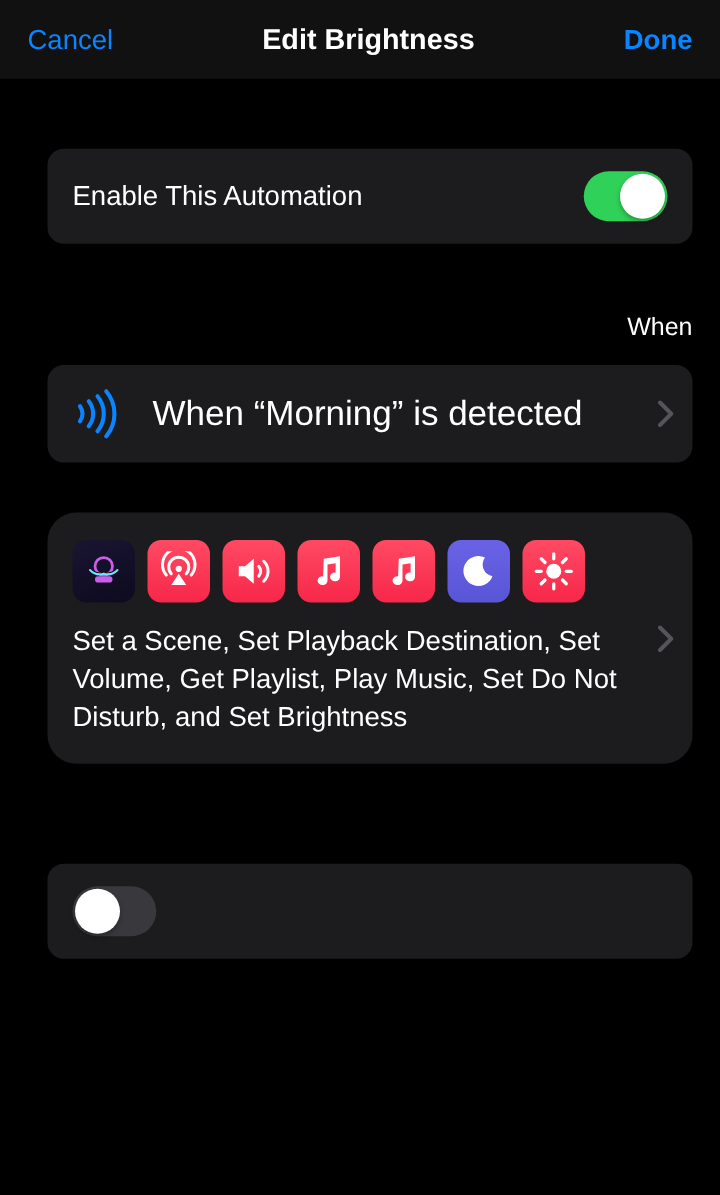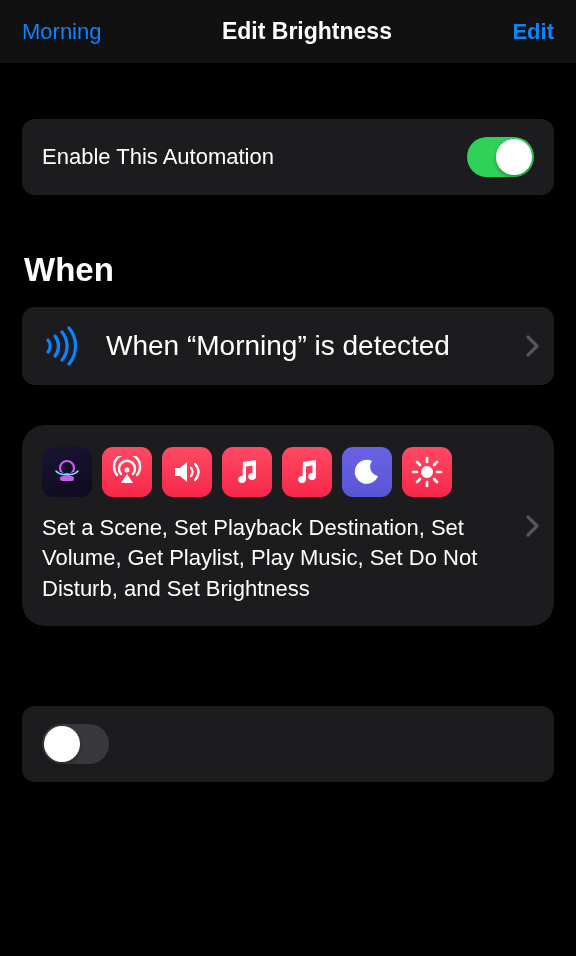--- a/index.html
+++ b/index.html
@@ -33,38 +33,40 @@
       font-size: 23px;
       font-weight: 600;
     }
     .header .done {
       color: #0a84ff;
       font-size: 22px;
       font-weight: 600;
     }
     .content {
       padding: 0 22px;
+      margin-left: 16px;
     }
     .cell {
       background: #1c1c1e;
       border-radius: 13px;
       padding: 18px 20px;
       display: flex;
       align-items: center;
       justify-content: space-between;
     }
     .cell-label {
       font-size: 22px;
       color: #fff;
     }
     .section-title {
-      font-size: 33px;
-      font-weight: 700;
+      font-size: 20px;
+      font-weight: 400;
       color: #fff;
       margin: 0 0 18px 2px;
+      text-align: right;
     }
     .spacer-top { height: 56px; }
     .spacer-mid { height: 56px; }
     .spacer-mid2 { height: 40px; }
     .spacer-bottom { height: 80px; }
 
     
     .toggle {
       width: 67px;
       height: 40px;
@@ -143,23 +145,23 @@
     .do-desc {
       font-size: 22px;
       line-height: 1.38;
       color: #fff;
     }
   </style>
 </head>
 <body>
 
 <div class="header">
-  <span class="cancel">Morning</span>
+  <span class="cancel">Cancel</span>
   <span class="title">Edit Brightness</span>
-  <span class="done">Edit</span>
+  <span class="done">Done</span>
 </div>
 
 <div class="content">
   <div class="spacer-top"></div>
 
   <div class="cell">
     <span class="cell-label">Enable This Automation</span>
     <div class="toggle on">
       <div class="knob"></div>
     </div>

